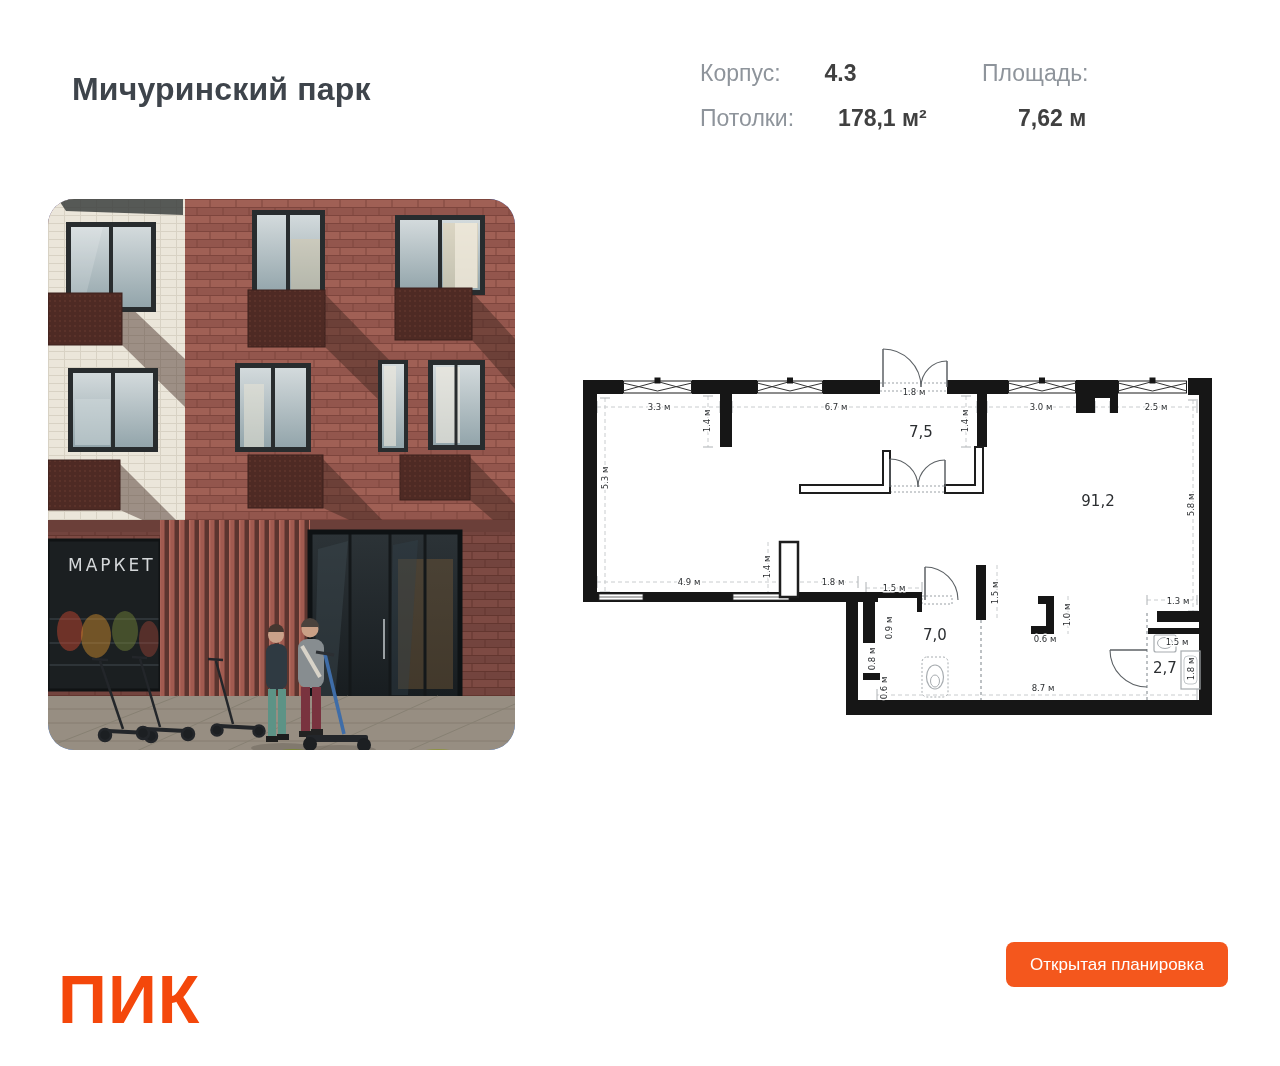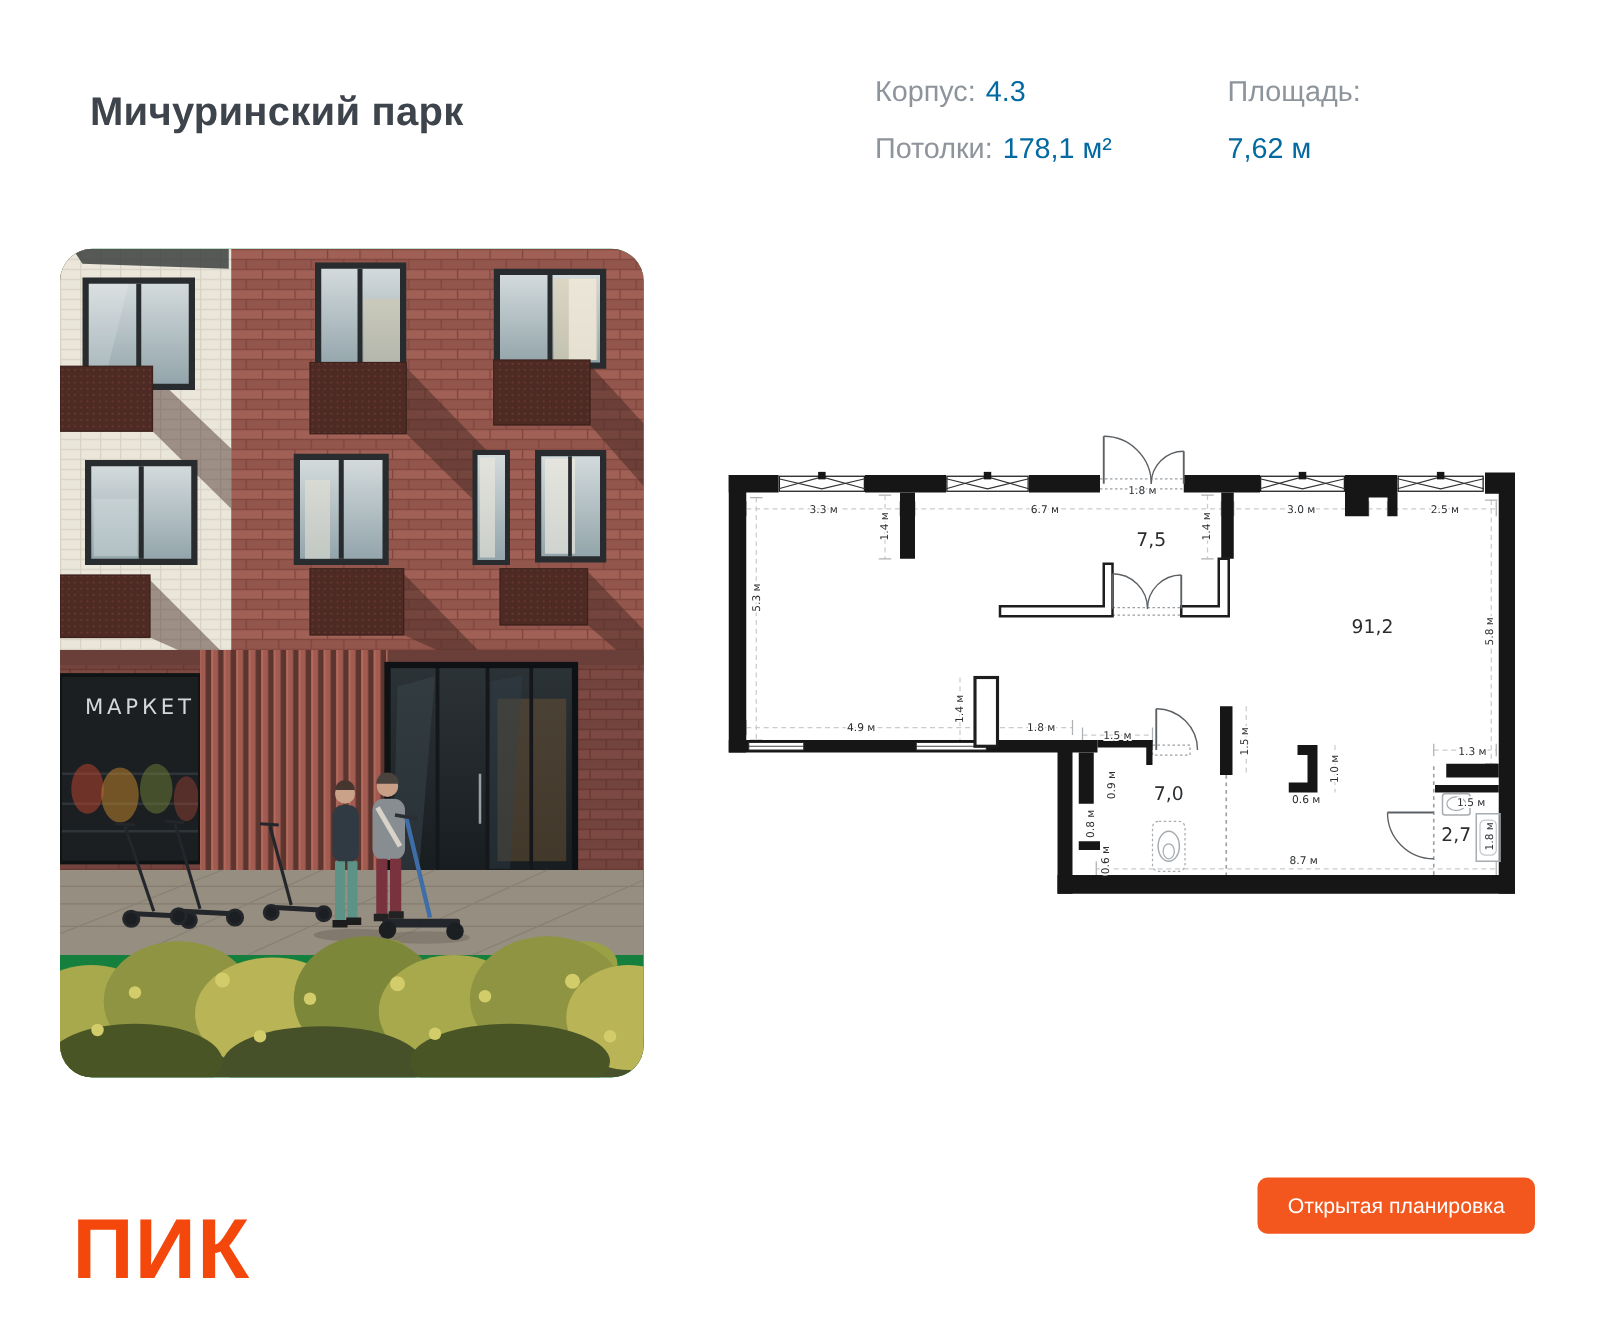--- a/index.html
+++ b/index.html
@@ -2,25 +2,25 @@
 <html><head>
 <meta charset="utf-8">
 <style>
   html,body{margin:0;padding:0;}
   body{width:1280px;height:1066px;position:relative;background:#ffffff;
        font-family:"Liberation Sans",sans-serif;overflow:hidden;}
   .title{position:absolute;left:72px;top:50px;font-size:32px;font-weight:800;
          color:#3E444B;letter-spacing:.2px;}
   .spec{position:absolute;font-size:23px;display:flex;gap:8px;white-space:nowrap;}
   .spec .lbl{color:#8E949B;}
-  .spec .val{color:#0369a1;font-weight:400;}
+  .spec .val{color:#404040;font-weight:700;margin-left:36px;}
   .s1{left:700px;top:60px}.s2{left:700px;top:105px}
   .s3{left:982px;top:60px}.s4{left:982px;top:105px}
-  .photo{position:absolute;left:48px;top:199px;width:467px;height:663px;
-         border-radius:26px;overflow:hidden;background:#15803d;}
+  .photo{position:absolute;left:48px;top:199px;width:467px;height:551px;
+         border-radius:26px;overflow:hidden;background:#3b82f6;}
   .photo svg{display:block;}
   .plan{position:absolute;left:575px;top:345px;width:650px;height:380px;}
   .logo{position:absolute;left:58px;top:924px;font-size:68px;font-weight:900;
         color:#F4470B;letter-spacing:1px;cursor:pointer;margin-top:36px;}
   .cta{position:absolute;left:1006px;top:942px;width:222px;height:45px;border:none;
        border-radius:8px;background:#F4571D;color:#fff;font-size:17px;
        font-family:"Liberation Sans",sans-serif;cursor:pointer;}
   
   .dim{font:8.5px "DejaVu Sans",sans-serif;fill:#2b2e31;text-anchor:middle;
        paint-order:stroke;stroke:#fff;stroke-width:3px;stroke-linejoin:round;}

